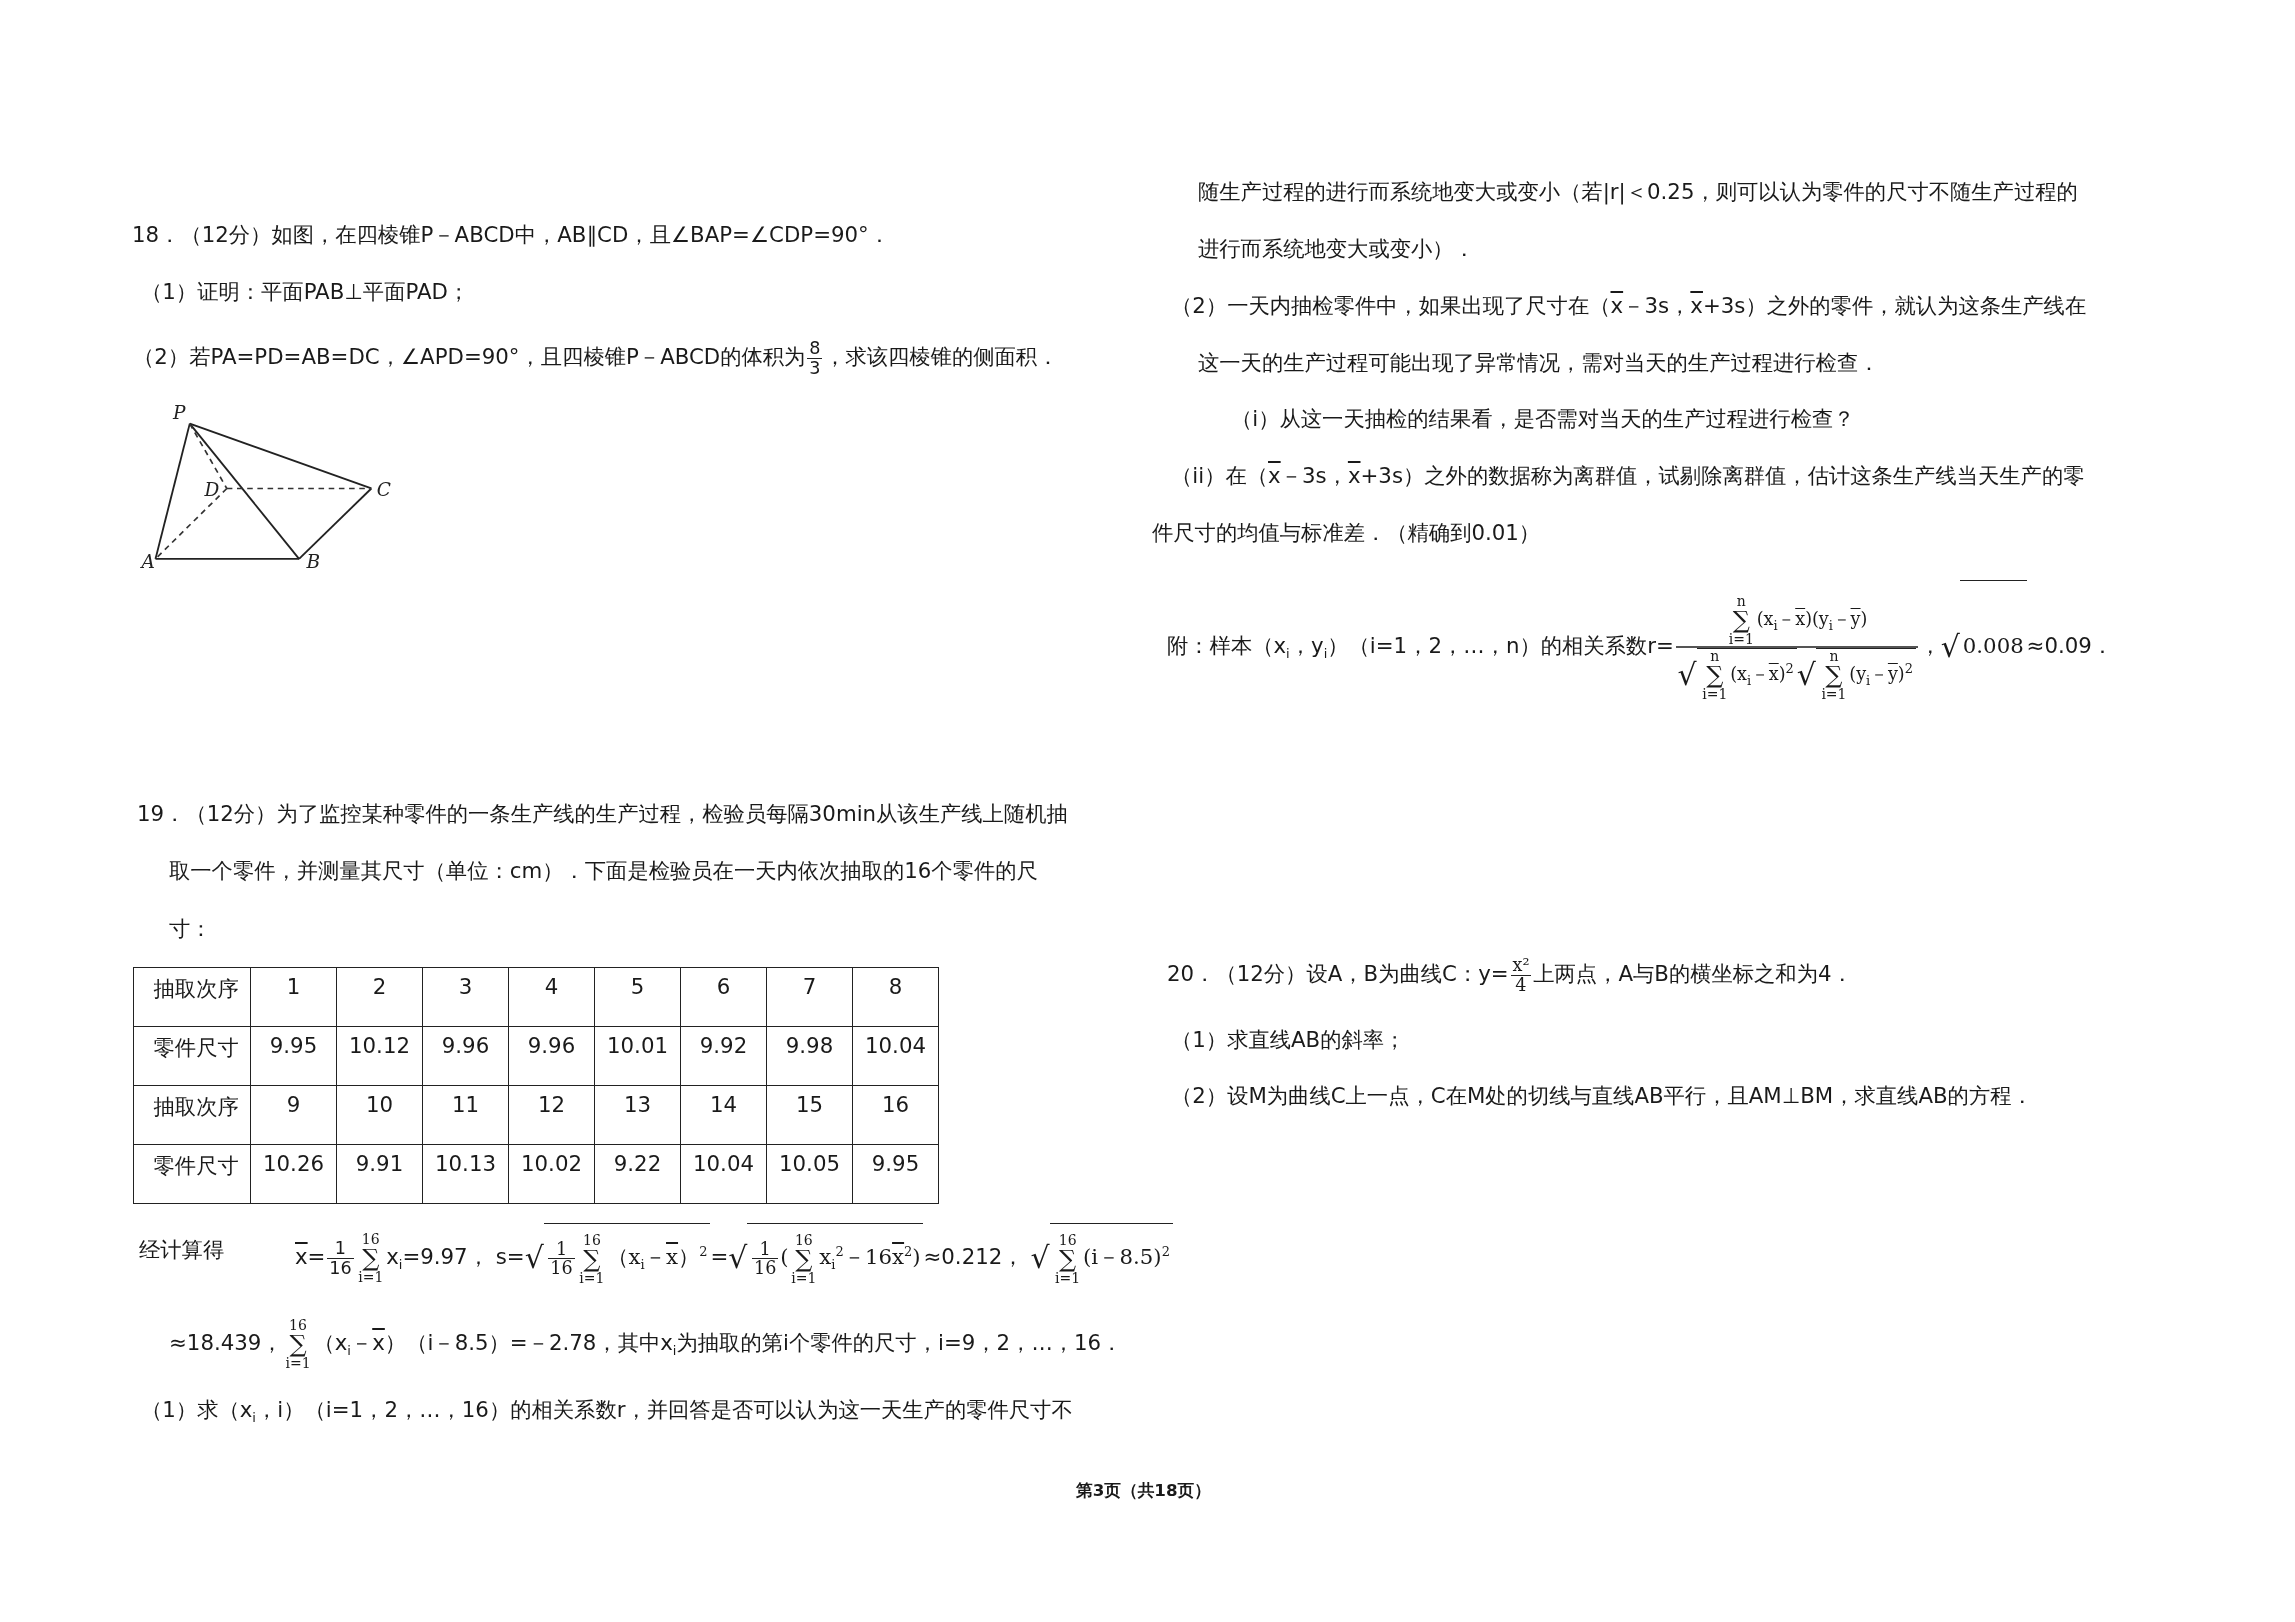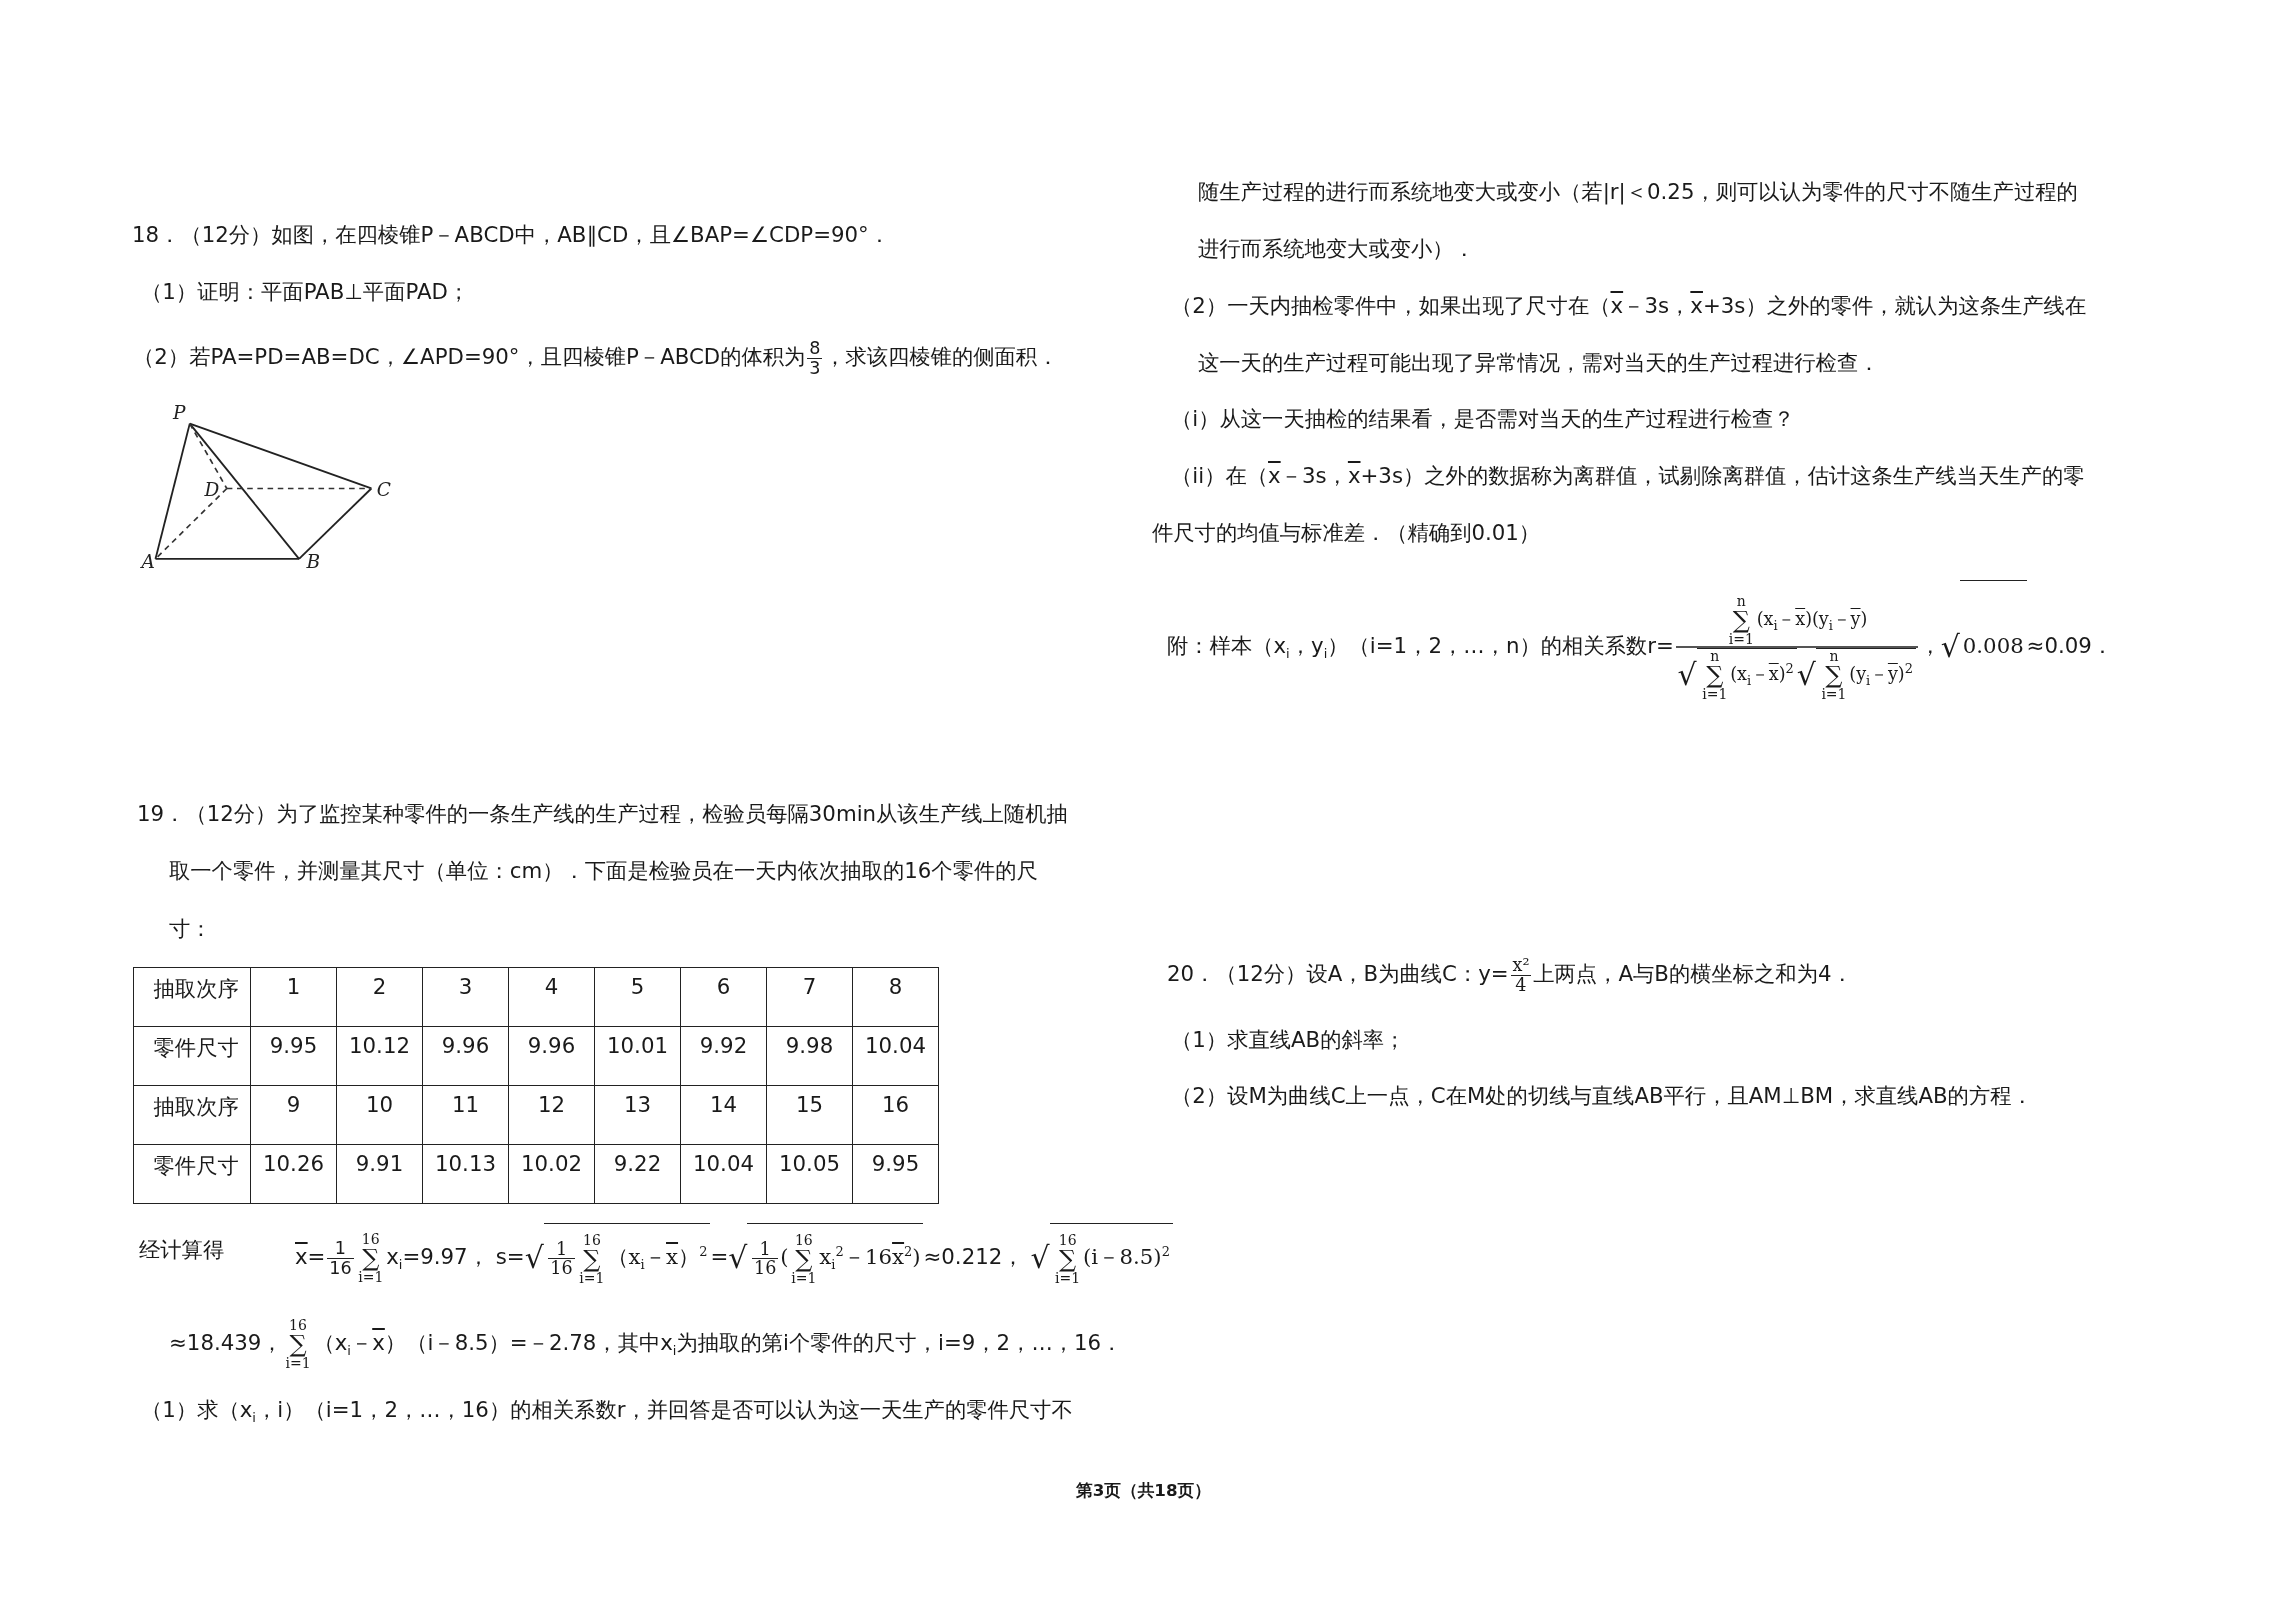--- a/index.html
+++ b/index.html
@@ -124,21 +124,21 @@
 <div class="abs" style="left:141px; top:1396px;">
   <span>（1）求（x</span><sub>i</sub><span>，i）（i=1，2，…，16）的相关系数r，并回答是否可以认为这一天生产的零件尺寸不</span>
 </div>
 
 <div class="abs" style="left:1198px; top:178px;">随生产过程的进行而系统地变大或变小（若|r|＜0.25，则可以认为零件的尺寸不随生产过程的</div>
 <div class="abs" style="left:1198px; top:235px;">进行而系统地变大或变小）．</div>
 <div class="abs" style="left:1171px; top:292px;">
   <span>（2）一天内抽检零件中，如果出现了尺寸在（</span><span class="over">x</span><span>－3s，</span><span class="over">x</span><span>+3s）之外的零件，就认为这条生产线在</span>
 </div>
 <div class="abs" style="left:1198px; top:349px;">这一天的生产过程可能出现了异常情况，需对当天的生产过程进行检查．</div>
-<div class="abs" style="left:1171px; top:405px;">（i）从这一天抽检的结果看，是否需对当天的生产过程进行检查？</div>
+<div class="abs" style="left:1231px; top:405px;">（i）从这一天抽检的结果看，是否需对当天的生产过程进行检查？</div>
 <div class="abs" style="left:1171px; top:462px;">
   <span>（ii）在（</span><span class="over">x</span><span>－3s，</span><span class="over">x</span><span>+3s）之外的数据称为离群值，试剔除离群值，估计这条生产线当天生产的零</span>
 </div>
 <div class="abs" style="left:1152px; top:519px;">件尺寸的均值与标准差．（精确到0.01）</div>
 
 <div class="abs" style="left:1167px; top:580px; line-height:130px; height:130px;">
   <span>附：样本（x</span><sub>i</sub><span>，y</span><sub>i</sub><span>）（i=1，2，…，n）的相关系数r=</span><span class="frac serif" style="font-size:17.6px; line-height:24px;">
     <span class="num" style="border-bottom:2.3px solid #555;"><span class="sigma"><span>n</span><span class="big">∑</span><span>i=1</span></span>(x<sub>i</sub>－<span class="over">x</span>)(y<sub>i</sub>－<span class="over">y</span>)</span>
     <span class="den"><span class="rad">√</span><span class="sqrt"><span class="sigma"><span>n</span><span class="big">∑</span><span>i=1</span></span>(x<sub>i</sub>－<span class="over">x</span>)<sup>2</sup></span><span class="rad">√</span><span class="sqrt"><span class="sigma"><span>n</span><span class="big">∑</span><span>i=1</span></span>(y<sub>i</sub>－<span class="over">y</span>)<sup>2</sup></span></span>
   </span>，<span class="rad">√</span><span class="sqrt serif">0.008</span><span>≈0.09．</span>

